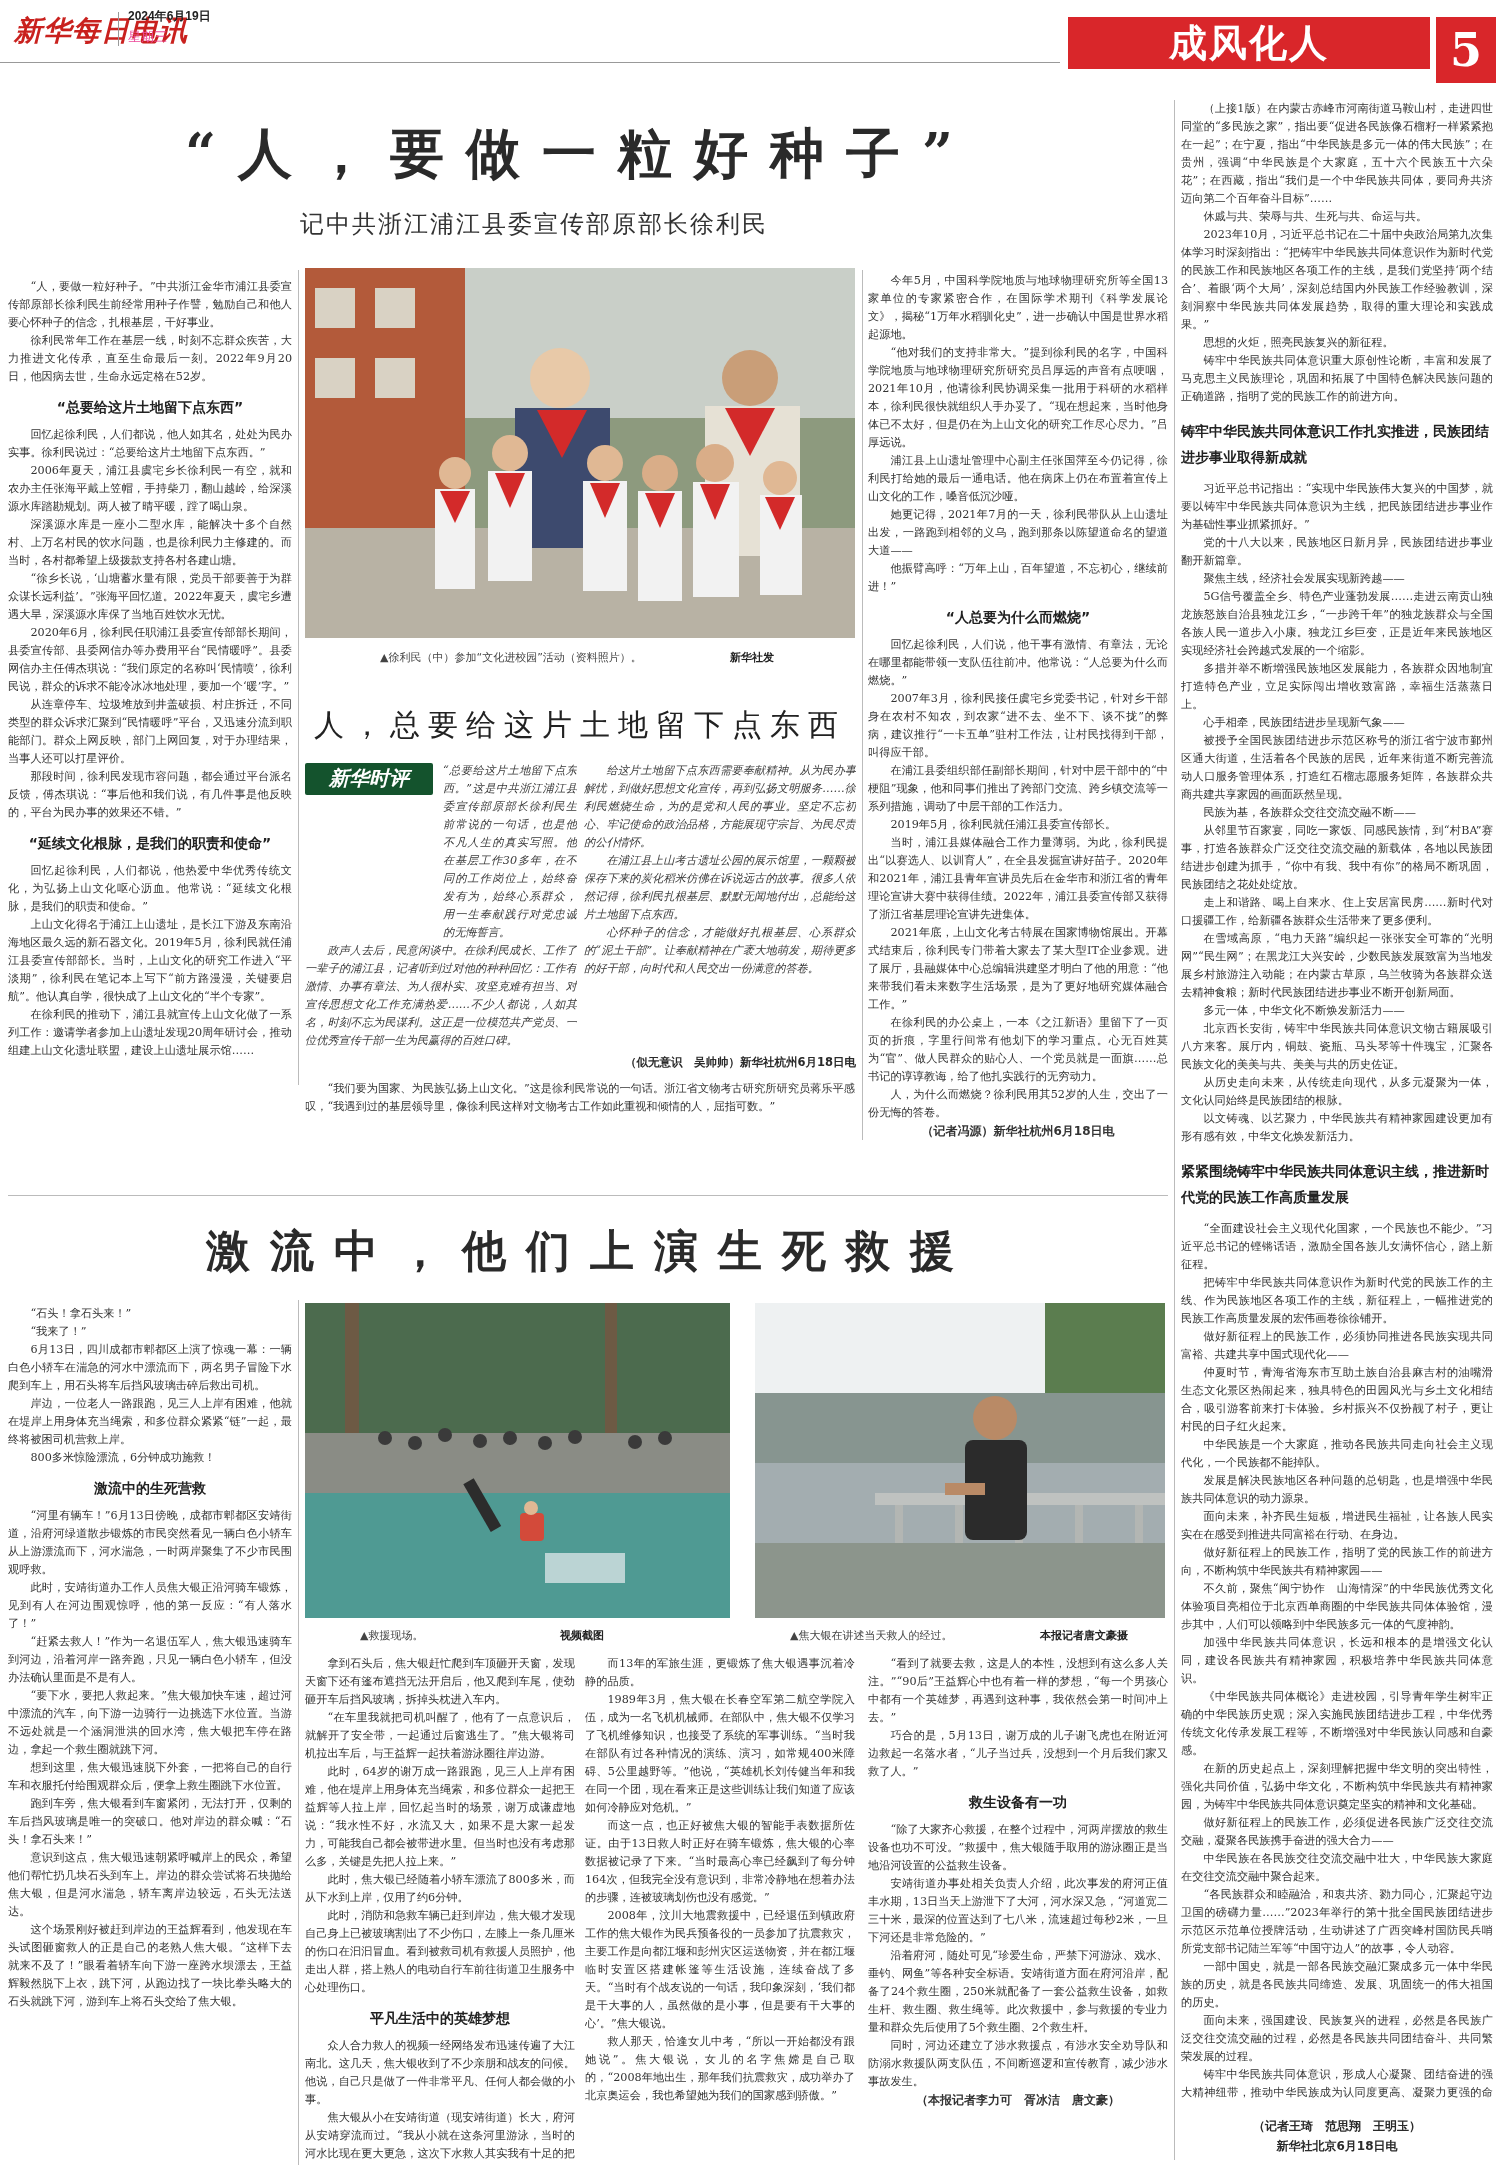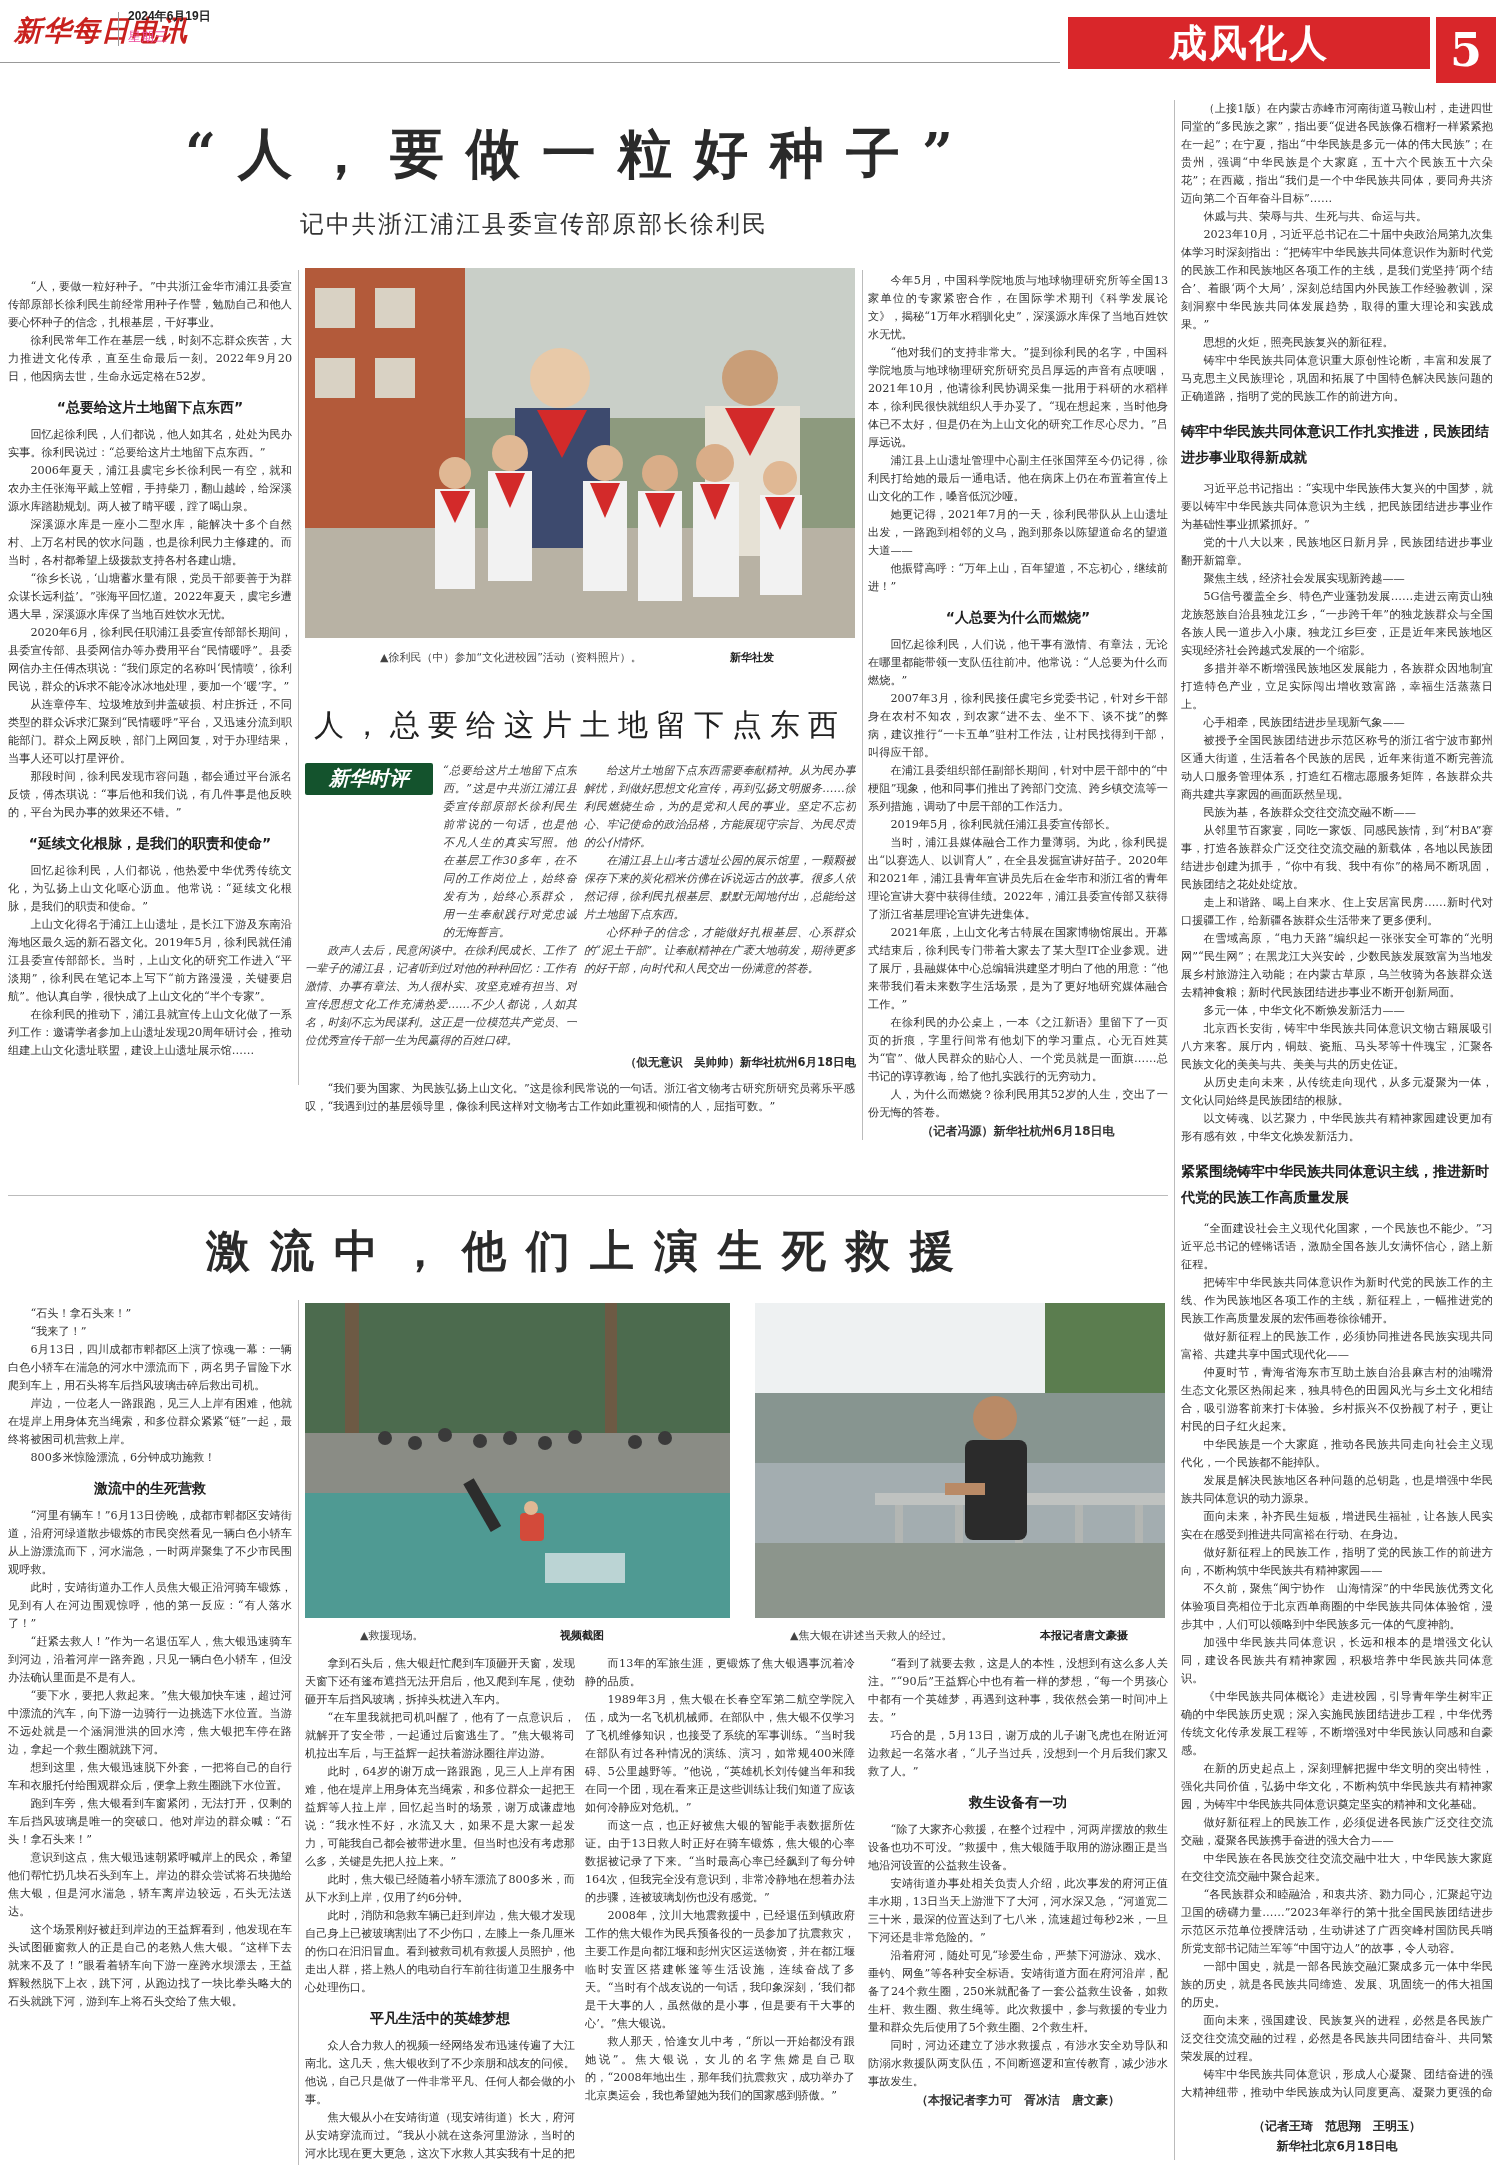--- a/index.html
+++ b/index.html
@@ -118,21 +118,21 @@
   <p>心怀种子的信念，才能做好扎根基层、心系群众的“泥土干部”。让奉献精神在广袤大地萌发，期待更多的好干部，向时代和人民交出一份满意的答卷。</p>
 </div>
 <div class="abs" style="left:584px; top:1055px; width:272px; font-size:11.5px; font-family:'DejaVu Sans',sans-serif; font-weight:bold; text-align:right;">（似无意识　吴帅帅）新华社杭州6月18日电</div>
 <div class="abs col" style="left:305px; top:1080px; width:550px; height:60px; overflow:hidden;">
   <p>“我们要为国家、为民族弘扬上山文化。”这是徐利民常说的一句话。浙江省文物考古研究所研究员蒋乐平感叹，“我遇到过的基层领导里，像徐利民这样对文物考古工作如此重视和倾情的人，屈指可数。”</p>
 </div>
 
 <div class="abs vdiv" style="left:862px; top:270px; height:870px;"></div>
 
 <div class="abs col" style="left:868px; top:272px; width:300px; height:880px; overflow:hidden;">
-  <p>今年5月，中国科学院地质与地球物理研究所等全国13家单位的专家紧密合作，在国际学术期刊《科学发展论文》，揭秘“1万年水稻驯化史”，深溪源水库保了当地百姓饮水无忧。</p>
+  <p>今年5月，中国科学院地质与地球物理研究所等全国13家单位的专家紧密合作，在国际学术期刊《科学发展论文》，揭秘“1万年水稻驯化史”，进一步确认中国是世界水稻起源地。</p>
   <p>“他对我们的支持非常大。”提到徐利民的名字，中国科学院地质与地球物理研究所研究员吕厚远的声音有点哽咽，2021年10月，他请徐利民协调采集一批用于科研的水稻样本，徐利民很快就组织人手办妥了。“现在想起来，当时他身体已不太好，但是仍在为上山文化的研究工作尽心尽力。”吕厚远说。</p>
   <p>浦江县上山遗址管理中心副主任张国萍至今仍记得，徐利民打给她的最后一通电话。他在病床上仍在布置着宣传上山文化的工作，嗓音低沉沙哑。</p>
   <p>她更记得，2021年7月的一天，徐利民带队从上山遗址出发，一路跑到相邻的义乌，跑到那条以陈望道命名的望道大道——</p>
   <p>他振臂高呼：“万年上山，百年望道，不忘初心，继续前进！”</p>
   <div class="sub">“人总要为什么而燃烧”</div>
   <p>回忆起徐利民，人们说，他干事有激情、有章法，无论在哪里都能带领一支队伍往前冲。他常说：“人总要为什么而燃烧。”</p>
   <p>2007年3月，徐利民接任虞宅乡党委书记，针对乡干部身在农村不知农，到农家“进不去、坐不下、谈不拢”的弊病，建议推行“一卡五单”驻村工作法，让村民找得到干部，叫得应干部。</p>
   <p>在浦江县委组织部任副部长期间，针对中层干部中的“中梗阻”现象，他和同事们推出了跨部门交流、跨乡镇交流等一系列措施，调动了中层干部的工作活力。</p>
   <p>2019年5月，徐利民就任浦江县委宣传部长。</p>
   <p>当时，浦江县媒体融合工作力量薄弱。为此，徐利民提出“以赛选人、以训育人”，在全县发掘宣讲好苗子。2020年和2021年，浦江县青年宣讲员先后在金华市和浙江省的青年理论宣讲大赛中获得佳绩。2022年，浦江县委宣传部又获得了浙江省基层理论宣讲先进集体。</p>

